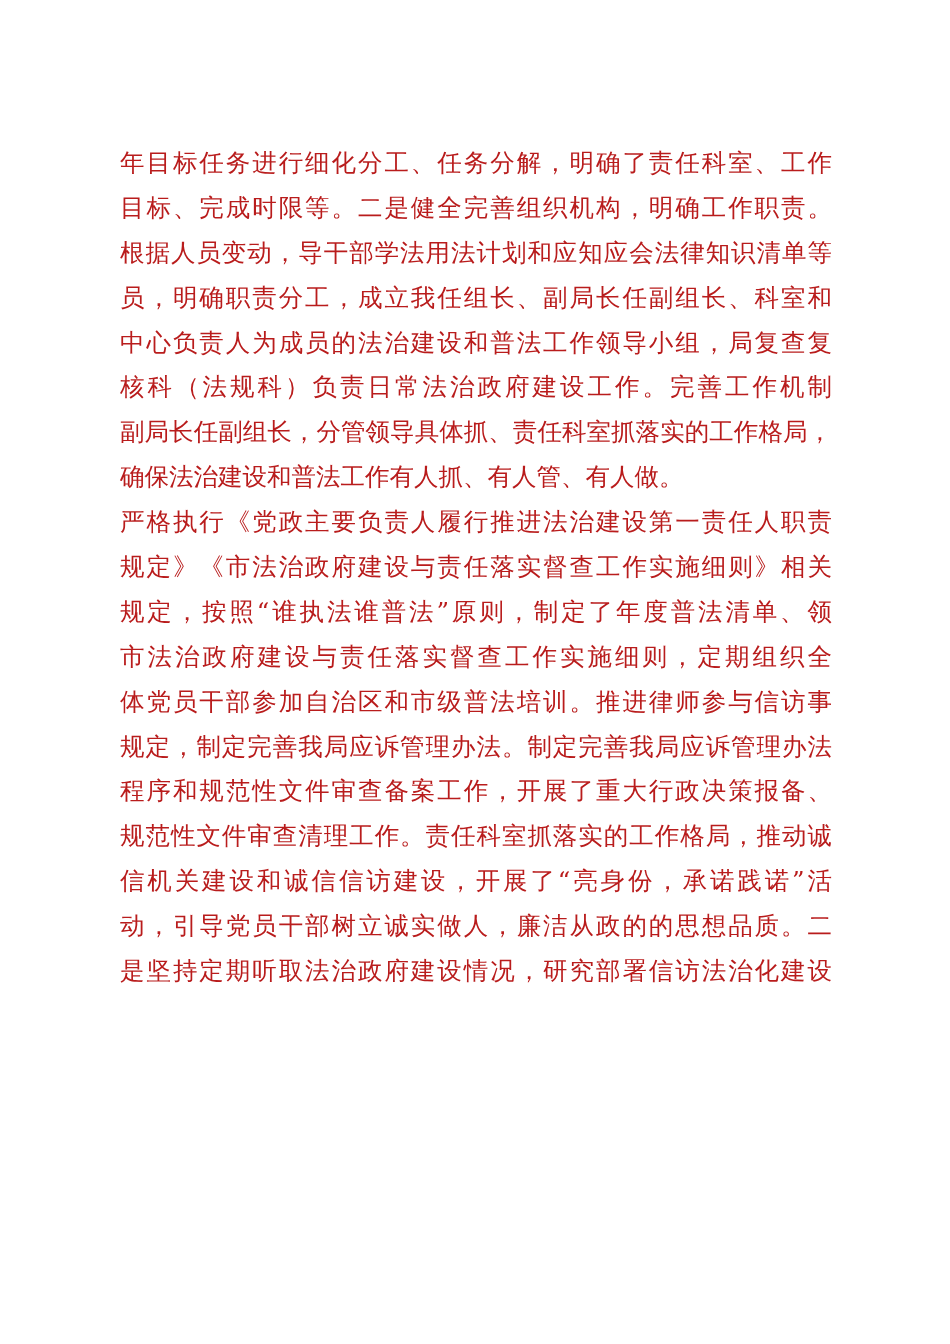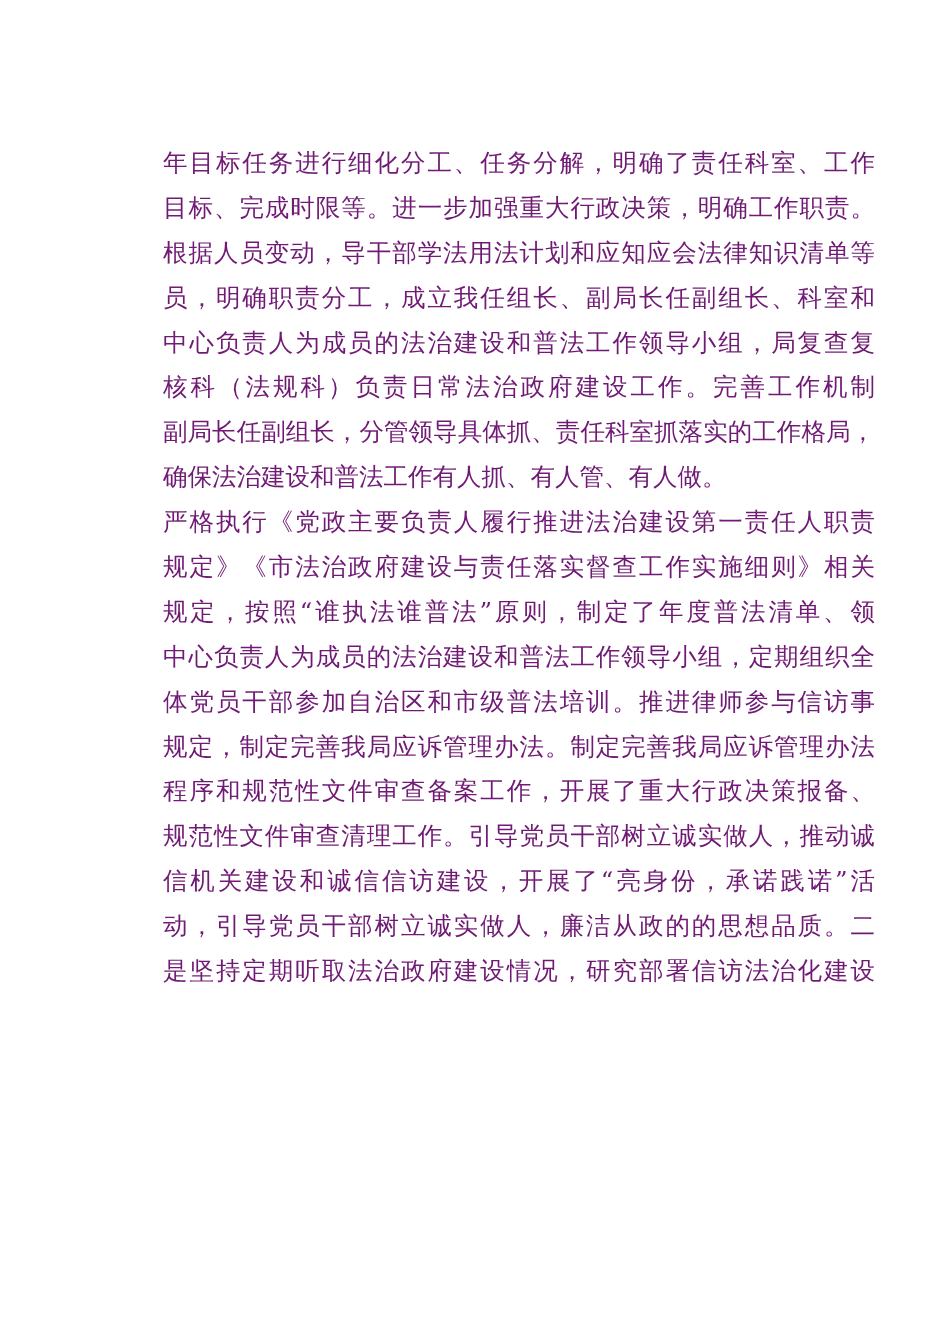--- a/index.html
+++ b/index.html
@@ -4,54 +4,53 @@
 <style>
   html, body { margin: 0; padding: 0; background: #ffffff; }
   body { width: 950px; height: 1344px; position: relative; overflow: hidden; }
   .page {
     position: absolute;
     left: 120px;
     top: 144px;
     width: 712px;
     font-family: "DejaVu Serif", "Liberation Serif", serif;
     font-size: 24.5px;
-    color: #701a75;
-    margin-left: 43px;
+    color: #b91c1c;
   }
   .line {
     height: 44.9px;
     line-height: 38px;
     white-space: nowrap;
     text-align: justify;
     text-align-last: justify;
     letter-spacing: 0px;
   }
   .line.last { text-align-last: left; }
   .line.indent { padding-left: 48px; }
 </style>
 </head>
 <body>
 
 <div class="page">
   <div>
     <div class="line">年目标任务进行细化分工、任务分解，明确了责任科室、工作</div>
-    <div class="line">目标、完成时限等。进一步加强重大行政决策，明确工作职责。</div>
+    <div class="line">目标、完成时限等。二是健全完善组织机构，明确工作职责。</div>
     <div class="line">根据人员变动，导干部学法用法计划和应知应会法律知识清单等</div>
     <div class="line">员，明确职责分工，成立我任组长、副局长任副组长、科室和</div>
     <div class="line">中心负责人为成员的法治建设和普法工作领导小组，局复查复</div>
     <div class="line">核科（法规科）负责日常法治政府建设工作。完善工作机制</div>
     <div class="line">副局长任副组长，分管领导具体抓、责任科室抓落实的工作格局，</div>
     <div class="line last">确保法治建设和普法工作有人抓、有人管、有人做。</div>
   </div>
   <div>
     <div class="line">严格执行《党政主要负责人履行推进法治建设第一责任人职责</div>
     <div class="line">规定》《市法治政府建设与责任落实督查工作实施细则》相关</div>
     <div class="line">规定，按照“谁执法谁普法”原则，制定了年度普法清单、领</div>
-    <div class="line">中心负责人为成员的法治建设和普法工作领导小组，定期组织全</div>
+    <div class="line">市法治政府建设与责任落实督查工作实施细则，定期组织全</div>
     <div class="line">体党员干部参加自治区和市级普法培训。推进律师参与信访事</div>
     <div class="line">规定，制定完善我局应诉管理办法。制定完善我局应诉管理办法</div>
     <div class="line">程序和规范性文件审查备案工作，开展了重大行政决策报备、</div>
-    <div class="line">规范性文件审查清理工作。引导党员干部树立诚实做人，推动诚</div>
+    <div class="line">规范性文件审查清理工作。责任科室抓落实的工作格局，推动诚</div>
     <div class="line">信机关建设和诚信信访建设，开展了“亮身份，承诺践诺”活</div>
     <div class="line">动，引导党员干部树立诚实做人，廉洁从政的的思想品质。二</div>
     <div class="line">是坚持定期听取法治政府建设情况，研究部署信访法治化建设</div>
   </div>
 </div>
 
 </body></html>

